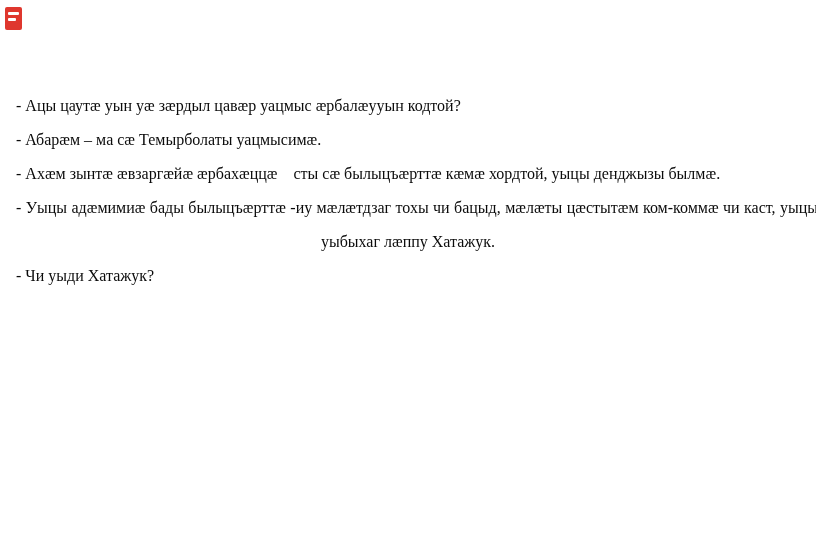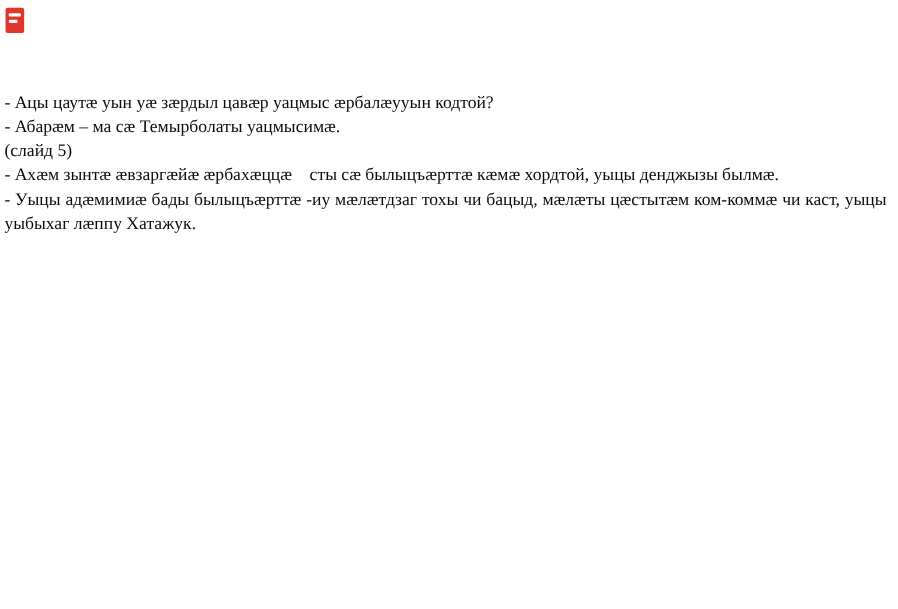--- a/index.html
+++ b/index.html
@@ -35,24 +35,24 @@
 
   .doc {
     position: absolute;
     top: 0; left: 0;
     width: 816px;
     padding-top: 81px;
     font-size: 16px;
     line-height: 18px;
   }
   .doc p {
-    margin: 4px;
+    margin: 16px;
     white-space: pre-wrap;
   }
-  .ml0  { margin-left: 0; }
+  .ml0  { margin-left: 0; text-align: center; }
   .ml2  { margin-left: 2px; }
   .ml6  { margin-left: 6px; }
   .ml10 { margin-left: 10px; }
   .ml12 { margin-left: 12px; }
   .gap-sm { margin-top: 22px; }
   .gap-lg { margin-top: 90px; }
   .gap-md { margin-top: 20px; }
   .jlast {
     white-space: normal;
     width: calc(100% - 14px);
@@ -66,19 +66,19 @@
 <div class="page">
 
   <div class="red-badge">
     <span class="bar b1"></span>
     <span class="bar b2"></span>
   </div>
 
   <div class="doc">
     <p class="ml10">- Ацы цаутæ уын уæ зæрдыл цавæр уацмыс æрбалæууын кодтой?</p>
     <p class="ml10">- Абарæм – ма сæ Темырболаты уацмысимæ.</p>
-    <p class="ml6">(слайд 5)</p>
     <p class="ml10 gap-lg">- Ахæм зынтæ æвзаргæйæ æрбахæццæ    сты сæ былыцъæрттæ кæмæ хордтой, уыцы денджызы былмæ.</p>
     <p class="ml12 gap-md jlast">- Уыцы адæмимиæ бады былыцъæрттæ -иу мæлæтдзаг тохы чи бацыд, мæлæты цæстытæм ком-коммæ чи каст, уыцы</p>
     <p class="ml0">уыбыхаг лæппу Хатажук.</p>
+    <p class="ml10">- Чи уыди Хатажук?</p>
   </div>
 
 </div>
 
 </body></html>

